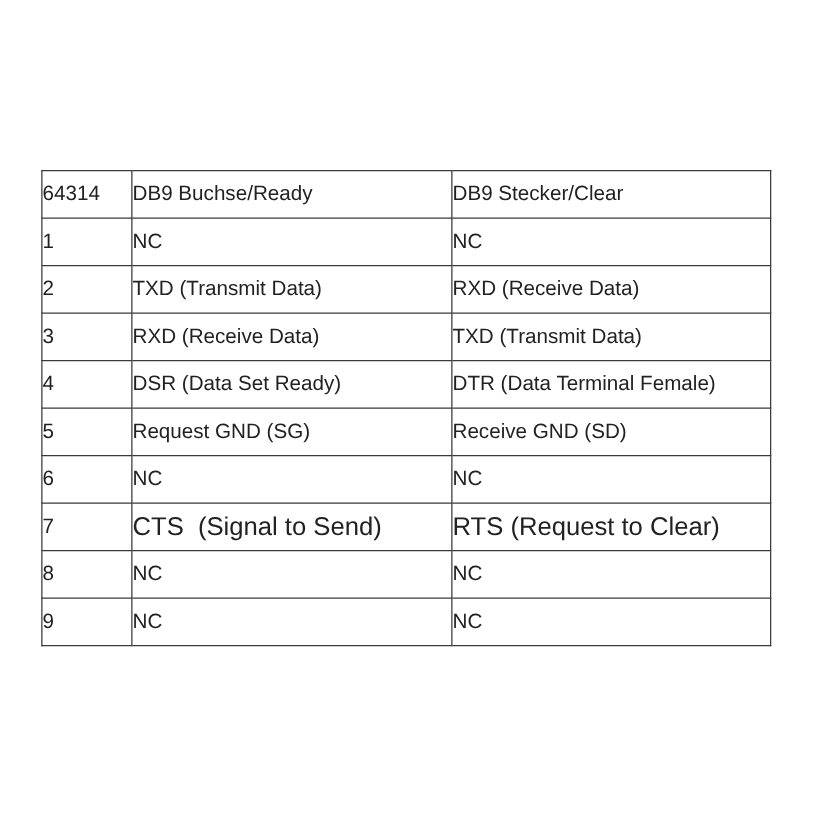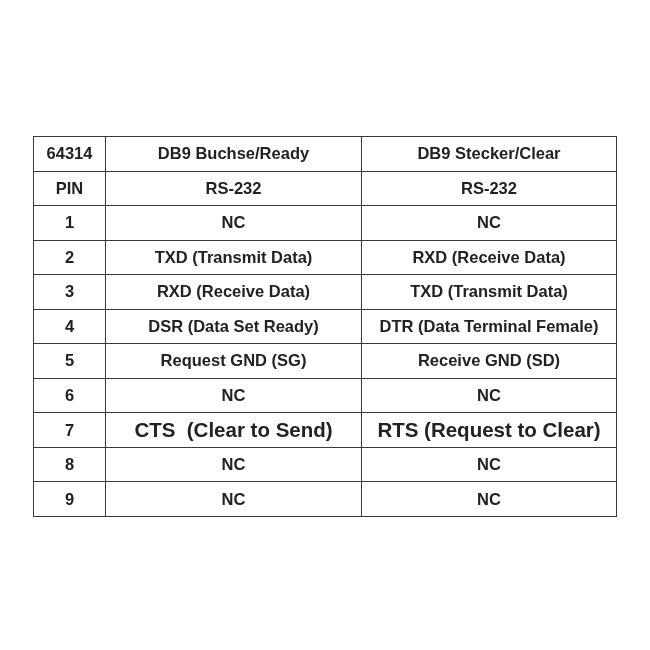--- a/index.html
+++ b/index.html
@@ -8,52 +8,45 @@
     position: absolute;
     left: 33px; top: 136px;
     width: 583px; height: 381px;
     border-collapse: collapse;
     font-family: "Liberation Sans", sans-serif;
     color: #222222;
     table-layout: fixed;
   }
   table.pinout td {
     border: 1.6px solid #3a3a3a;
-    text-align: center;
     vertical-align: middle;
     font-size: 16.5px;
     padding: 0;
     height: 33px;
     white-space: nowrap;
-    font-weight: bold;
   }
   col.c1 { width: 72px; }
   col.c2 { width: 256px; }
   col.c3 { width: 255px; }
   tr.big td.sig { font-size: 20.5px; }
 </style>
 </head>
 <body>
 
 <table class="pinout">
   <colgroup>
       <col class="c1">
       <col class="c2">
       <col class="c3">
     </colgroup>
   <tbody>
     <tr>
       <td>64314</td>
       <td>DB9 Buchse/Ready</td>
       <td>DB9 Stecker/Clear</td>
-    </tr>
-    <tr>
-      <td>PIN</td>
-      <td>RS-232</td>
-      <td>RS-232</td>
     </tr>
     <tr>
       <td>1</td>
       <td class="sig">NC</td>
       <td class="sig">NC</td>
     </tr>
     <tr>
       <td>2</td>
       <td class="sig">TXD (Transmit Data)</td>
       <td class="sig">RXD (Receive Data)</td>
@@ -73,21 +66,21 @@
       <td class="sig">Request GND (SG)</td>
       <td class="sig">Receive GND (SD)</td>
     </tr>
     <tr>
       <td>6</td>
       <td class="sig">NC</td>
       <td class="sig">NC</td>
     </tr>
     <tr class="big">
       <td>7</td>
-      <td class="sig" style="white-space:pre;">CTS  (Clear to Send)</td>
+      <td class="sig" style="white-space:pre;">CTS  (Signal to Send)</td>
       <td class="sig">RTS (Request to Clear)</td>
     </tr>
     <tr>
       <td>8</td>
       <td class="sig">NC</td>
       <td class="sig">NC</td>
     </tr>
     <tr>
       <td>9</td>
       <td class="sig">NC</td>

